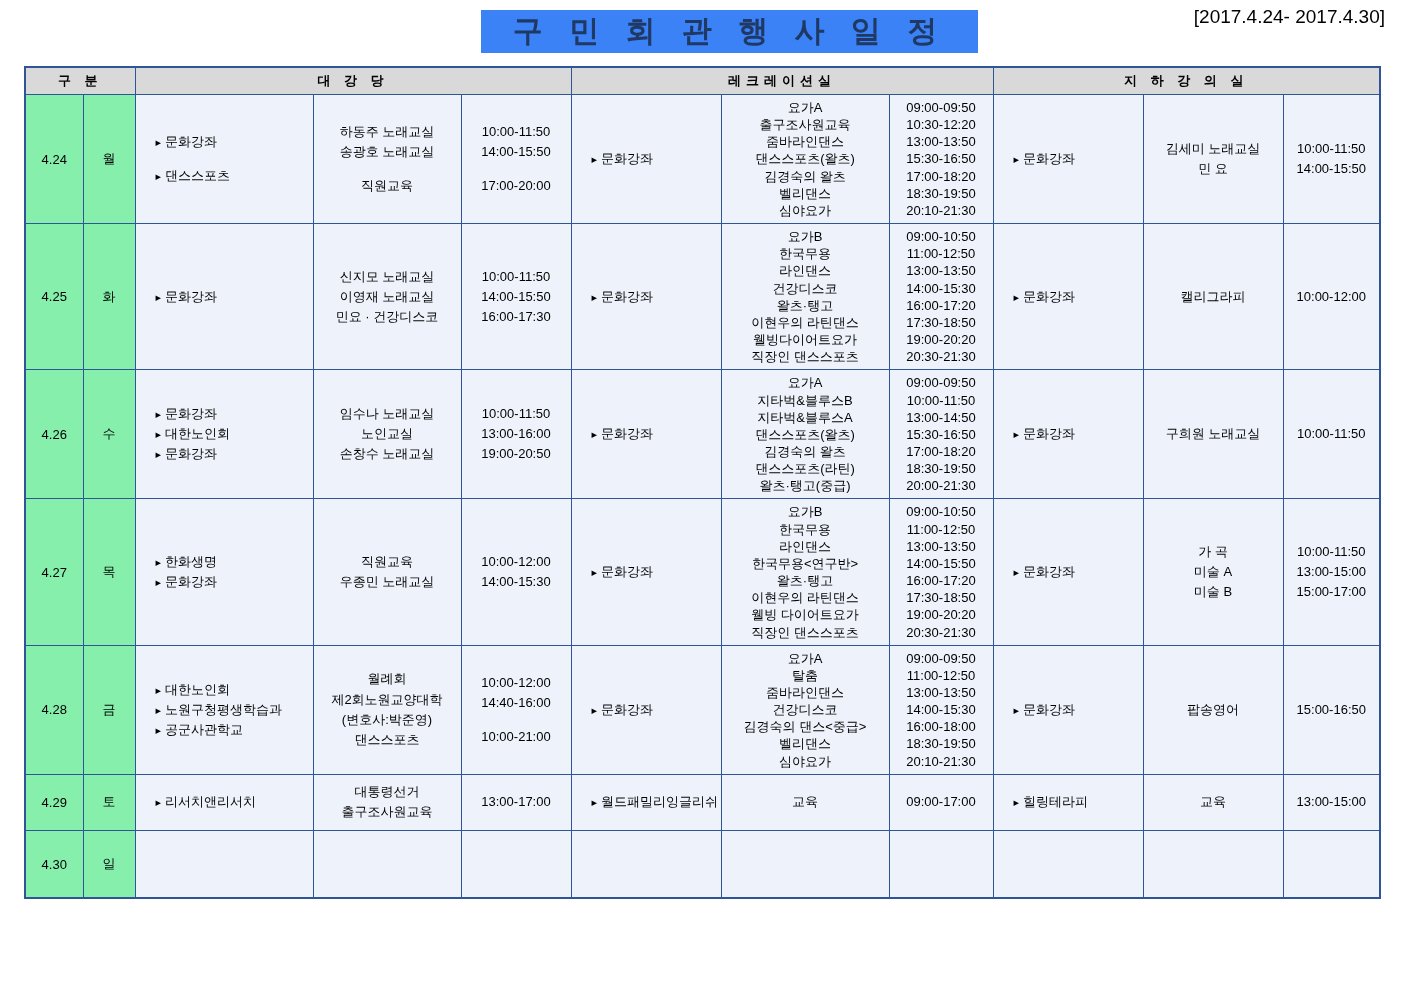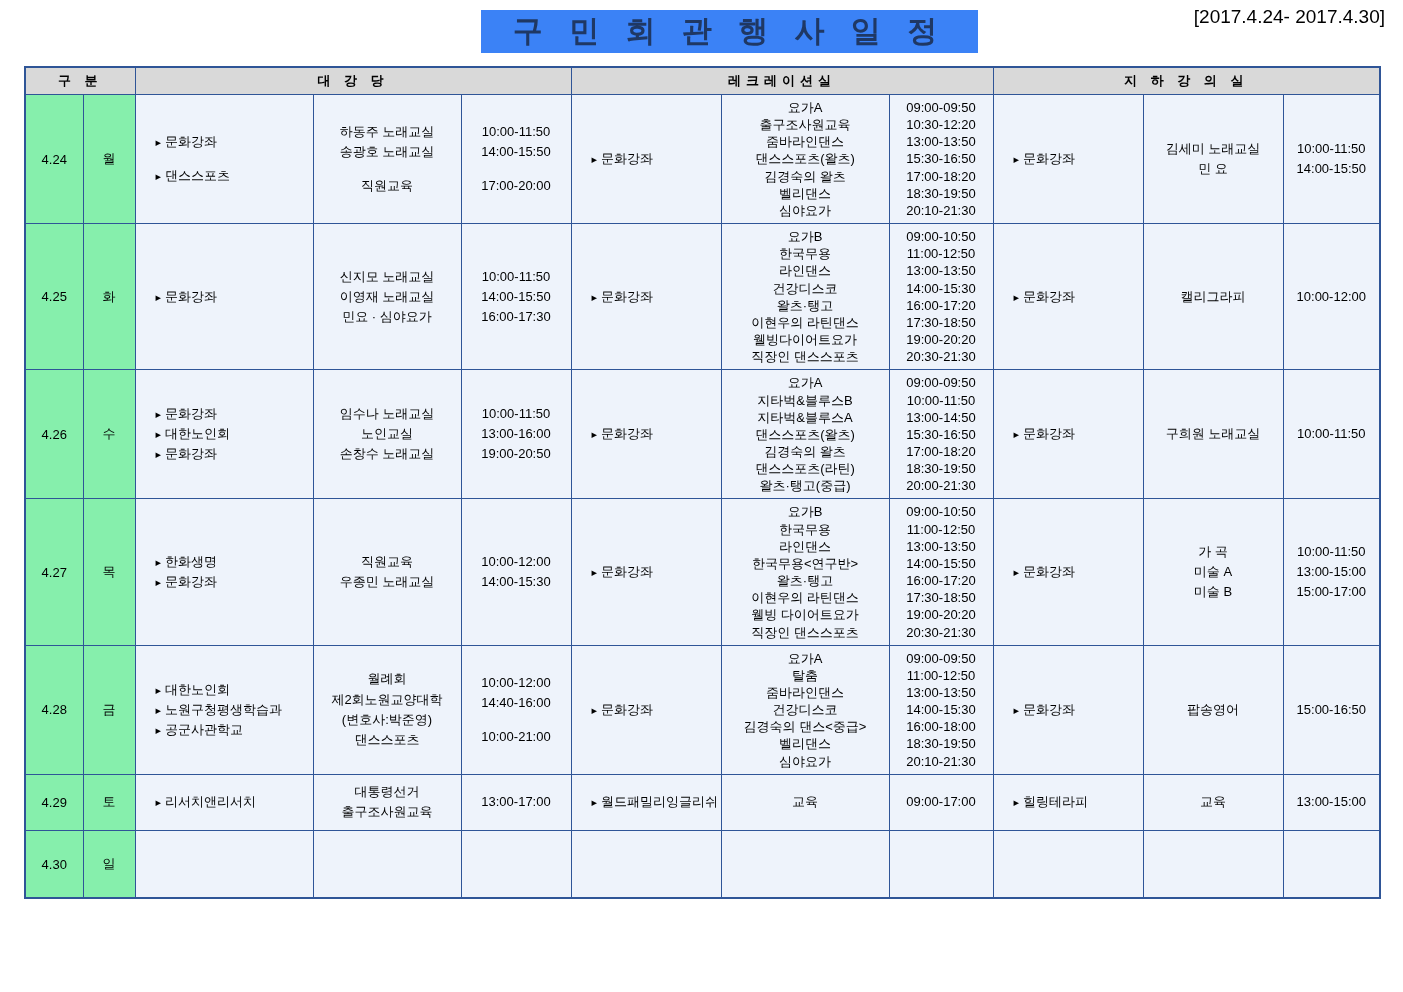--- a/index.html
+++ b/index.html
@@ -239,21 +239,21 @@
           <td class="dowcell">화</td>
           <td class="body-cell">
             <div class="cellstack left">
               <div class="ln bullet">문화강좌</div>
             </div>
           </td>
           <td class="body-cell">
             <div class="cellstack">
               <div class="ln">신지모 노래교실</div>
               <div class="ln">이영재 노래교실</div>
-              <div class="ln">민요 · 심야요가</div>
+              <div class="ln">민요 · 건강디스코</div>
             </div>
           </td>
           <td class="body-cell">
             <div class="cellstack">
               <div class="ln">10:00-11:50</div>
               <div class="ln">14:00-15:50</div>
               <div class="ln">16:00-17:30</div>
             </div>
           </td>
           <td class="body-cell">

